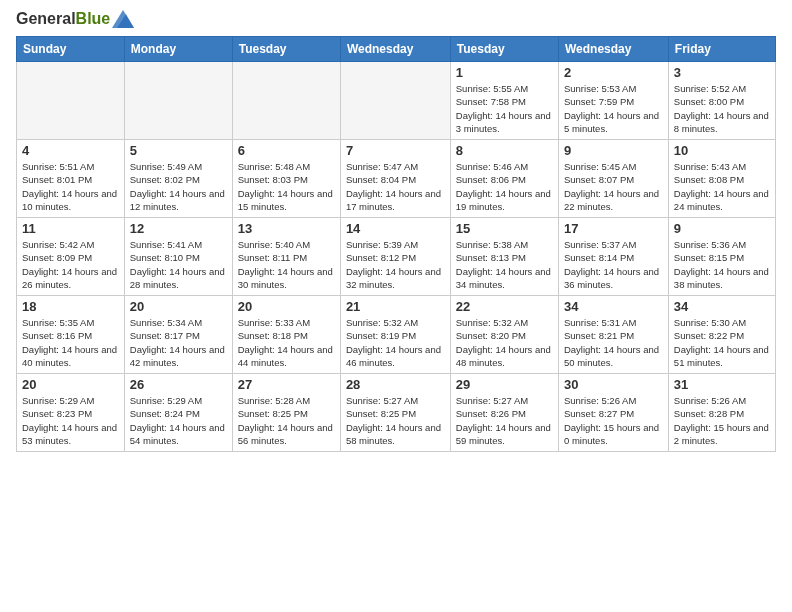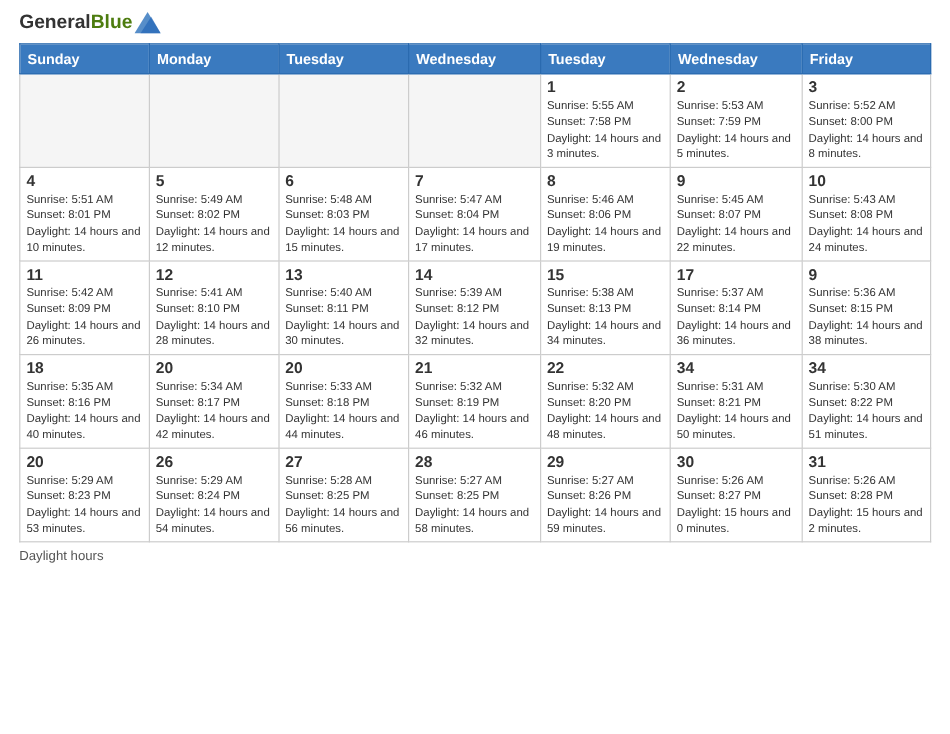--- a/index.html
+++ b/index.html
@@ -220,16 +220,13 @@
             <div class="day-info">Sunrise: 5:26 AM<br>Sunset: 8:27 PM<br>Daylight: 15 hours and 0 minutes.</div>
           </td>
           <td>
             <span class="day-num">31</span>
             <div class="day-info">Sunrise: 5:26 AM<br>Sunset: 8:28 PM<br>Daylight: 15 hours and 2 minutes.</div>
           </td>
         </tr>
       </tbody>
   </table>
 
-  <div class="footer">
-    <span>Daylight hours</span>
-  </div>
 </div>
 
 </body></html>

